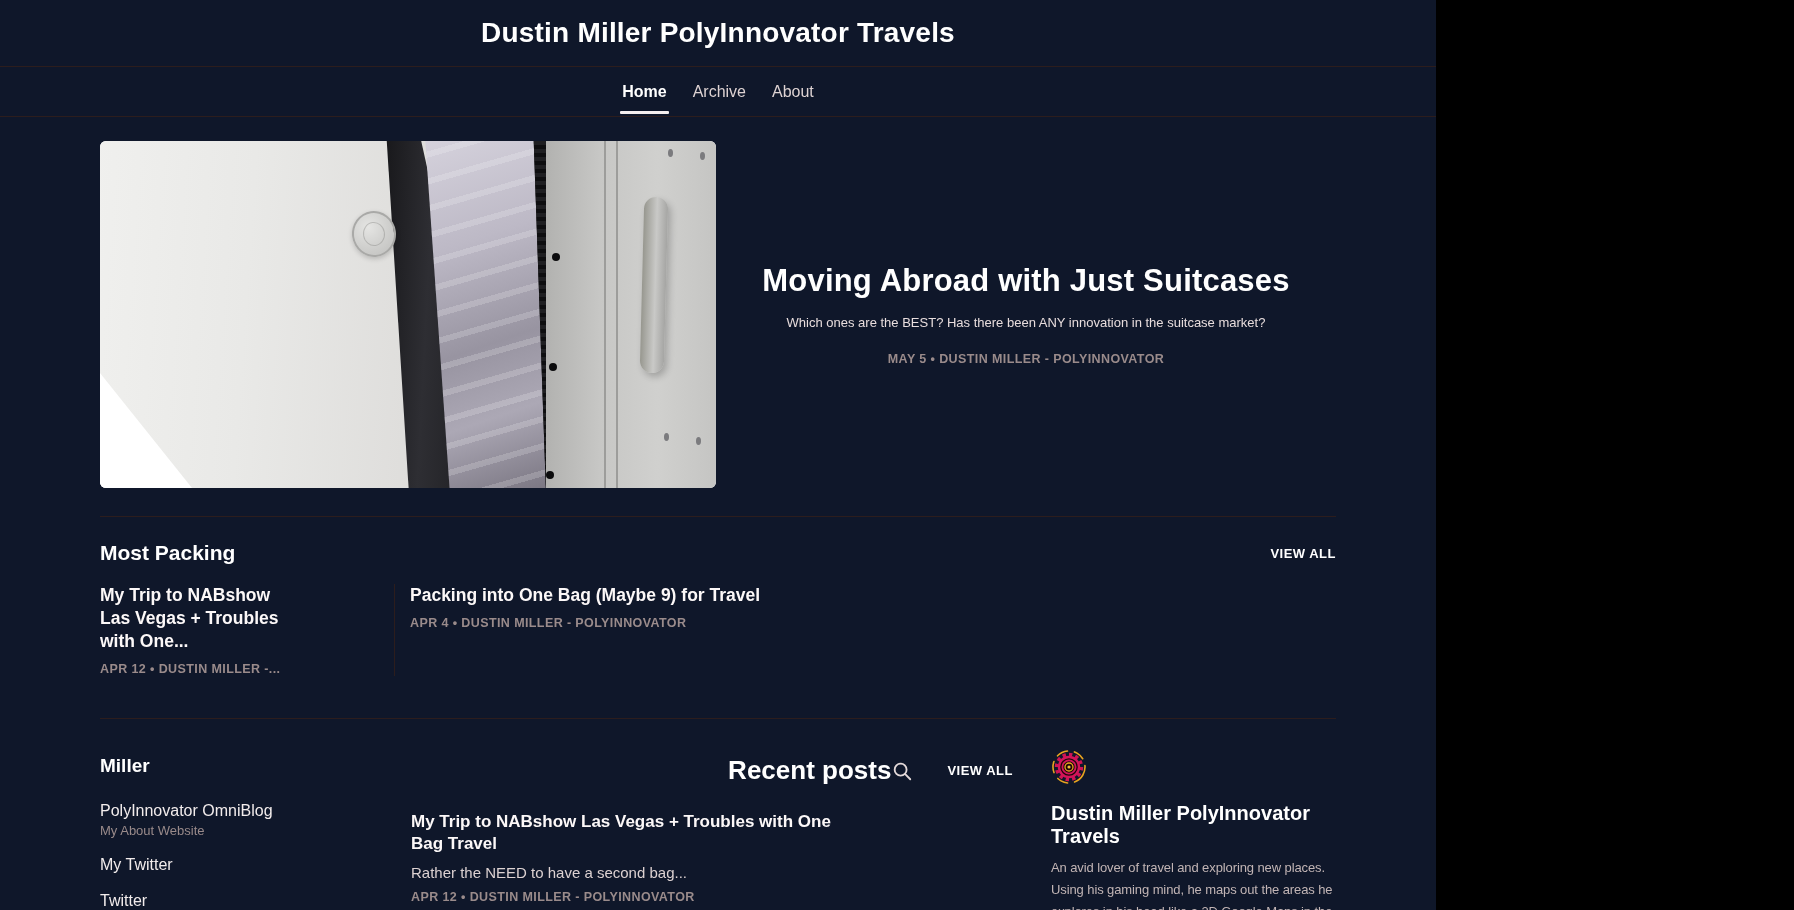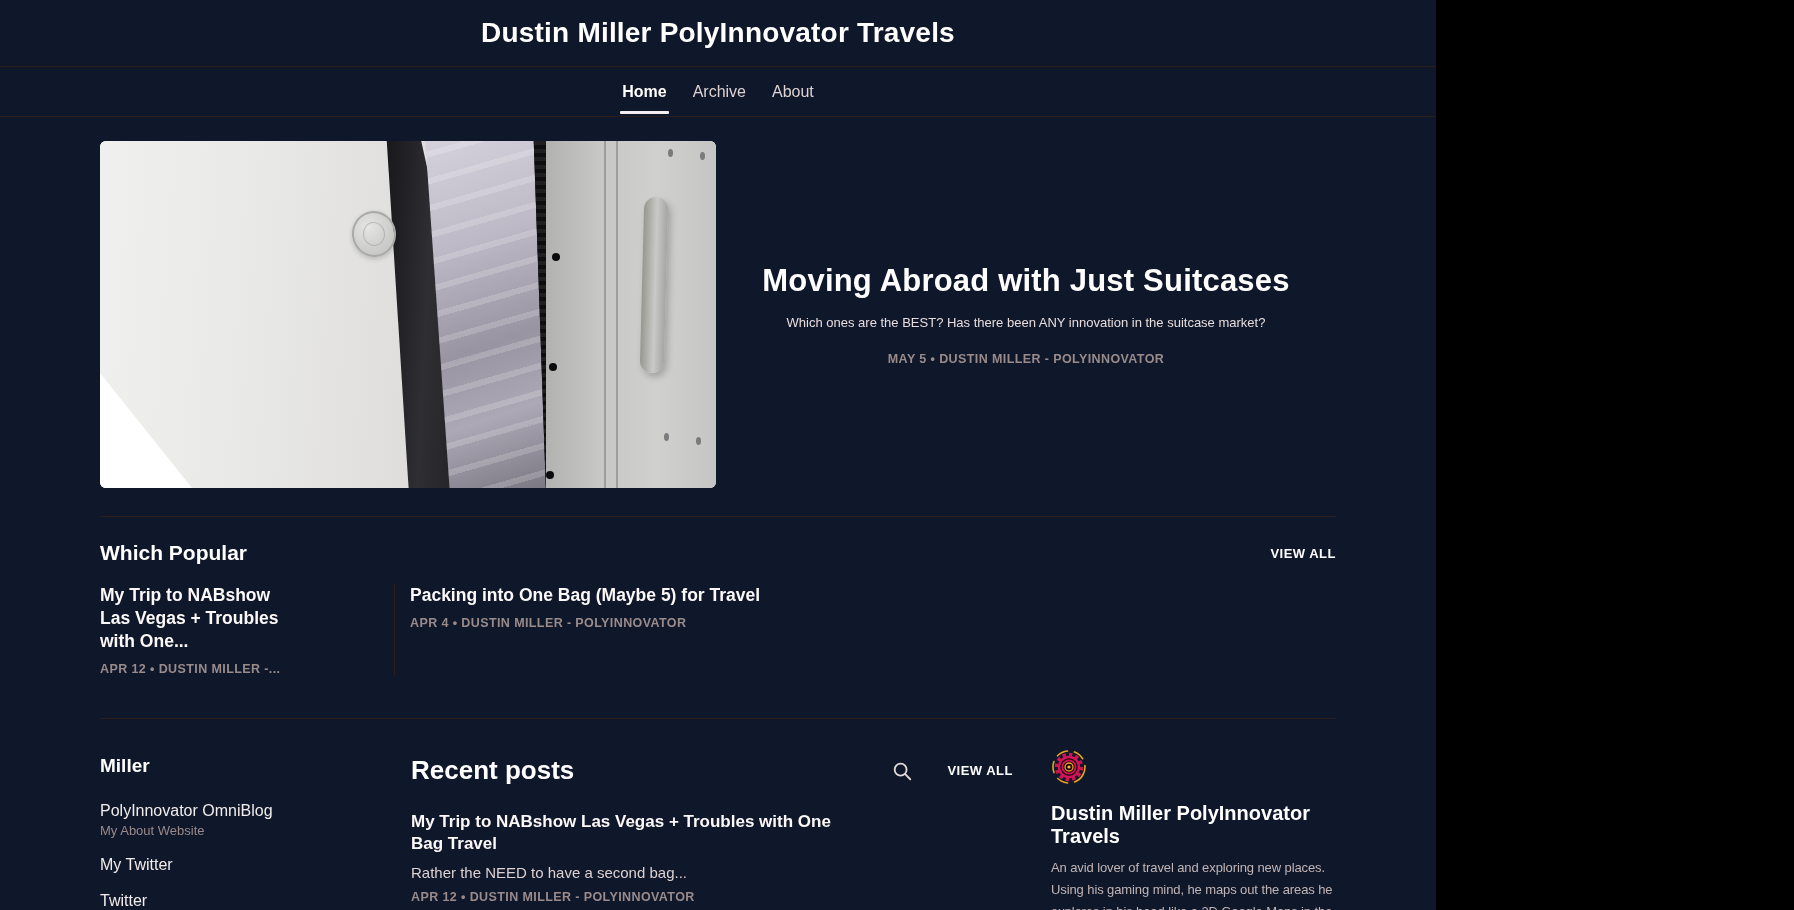--- a/index.html
+++ b/index.html
@@ -90,21 +90,21 @@
   .col-links { width:201px; flex:none; margin-right:110px; }
   .col-recent { width:602px; flex:none; }
   .col-about { width:285px; flex:none; margin-left:auto; margin-top:-6px; }
 
   .links-title { font-size:19px; font-weight:700; color:#fff; }
   .links-list { margin-top:25px; }
   .link-item { margin-bottom:18px; }
   .link-label { font-size:16px; color:#f2ecec; }
   .link-sub { margin-top:3px; font-size:13px; color:#998a8a; }
 
-  .recent-head { display:flex; align-items:center; justify-content:space-between; }
+  .recent-head { display:flex; align-items:center; justify-content:flex-end; }
   .recent-title { font-size:26px; font-weight:700; color:#fff; }
   .recent-tools { display:flex; align-items:center; gap:34px; }
   .search-btn { display:flex; align-items:center; }
   .recent-row { margin-top:25px; display:flex; justify-content:space-between; }
   .rp-title { font-size:17px; font-weight:700; line-height:1.28; color:#fcf8f8; max-width:430px; }
   .rp-excerpt { margin-top:9px; font-size:15px; color:#ddd2d2; }
   .rp-meta { margin-top:9px; }
   .thumb-lg { flex:none; width:161px; height:104px; border-radius:8px; overflow:hidden; margin-top:4px; }
 
   .about-title { margin-top:13px; font-size:20px; font-weight:700; color:#fff; }
@@ -170,21 +170,21 @@
         <a class="hero-title">Moving Abroad with Just Suitcases</a>
         <p class="hero-sub">Which ones are the BEST? Has there been ANY innovation in the suitcase market?</p>
         <div class="meta">MAY 5 • DUSTIN MILLER - POLYINNOVATOR</div>
       </div>
     </section>
 
     <hr class="divider div-1">
 
     <section>
       <div class="sec-head">
-        <h3 class="sec-title">Which Popular</h3>
+        <h3 class="sec-title">Most Packing</h3>
         <a class="view-all">VIEW ALL</a>
       </div>
       <div class="pop-grid">
         <div class="pop-col1">
           <div>
             <a class="pop-title">My Trip to NABshow Las Vegas + Troubles with One...</a>
             <div class="meta pop-meta">APR 12 • DUSTIN MILLER -...</div>
           </div>
           <a class="thumb-sm">
             <span class="city">
@@ -192,21 +192,21 @@
               <span class="haze"></span>
               <span class="blocks"></span>
               <span class="contrail"></span>
               <svg class="hand" viewBox="0 0 60 80">
                 <path d="M20 80 Q14 60 12 45 Q11 38 16 37 Q20 36 22 42 L24 50 L22 30 Q21 23 26 22 Q30 21 31 28 L33 45 L34 24 Q34 18 39 18 Q43 18 43 25 L43 46 L46 30 Q47 24 51 25 Q55 26 54 33 L50 55 Q46 70 40 80 Z" fill="rgba(206,166,138,0.8)"></path>
               </svg>
             </span>
           </a>
         </div>
         <div class="pop-col2">
-          <a class="pop-title">Packing into One Bag (Maybe 5) for Travel</a>
+          <a class="pop-title">Packing into One Bag (Maybe 9) for Travel</a>
           <div class="meta pop-meta">APR 4 • DUSTIN MILLER - POLYINNOVATOR</div>
         </div>
       </div>
     </section>
 
     <hr class="divider div-2">
 
     <section class="bottom">
 
       <div class="col-links">

